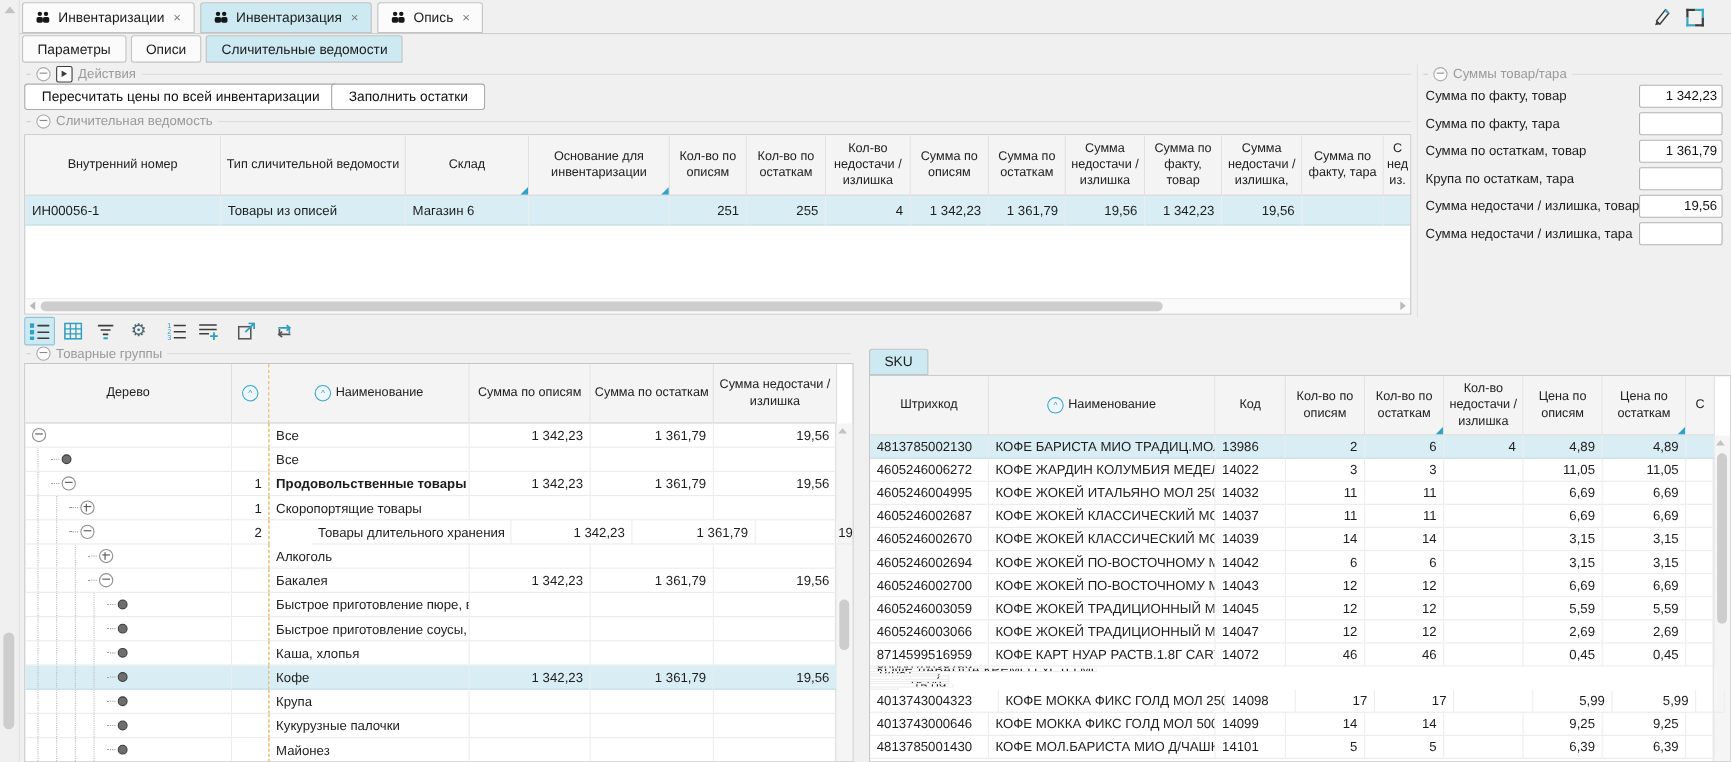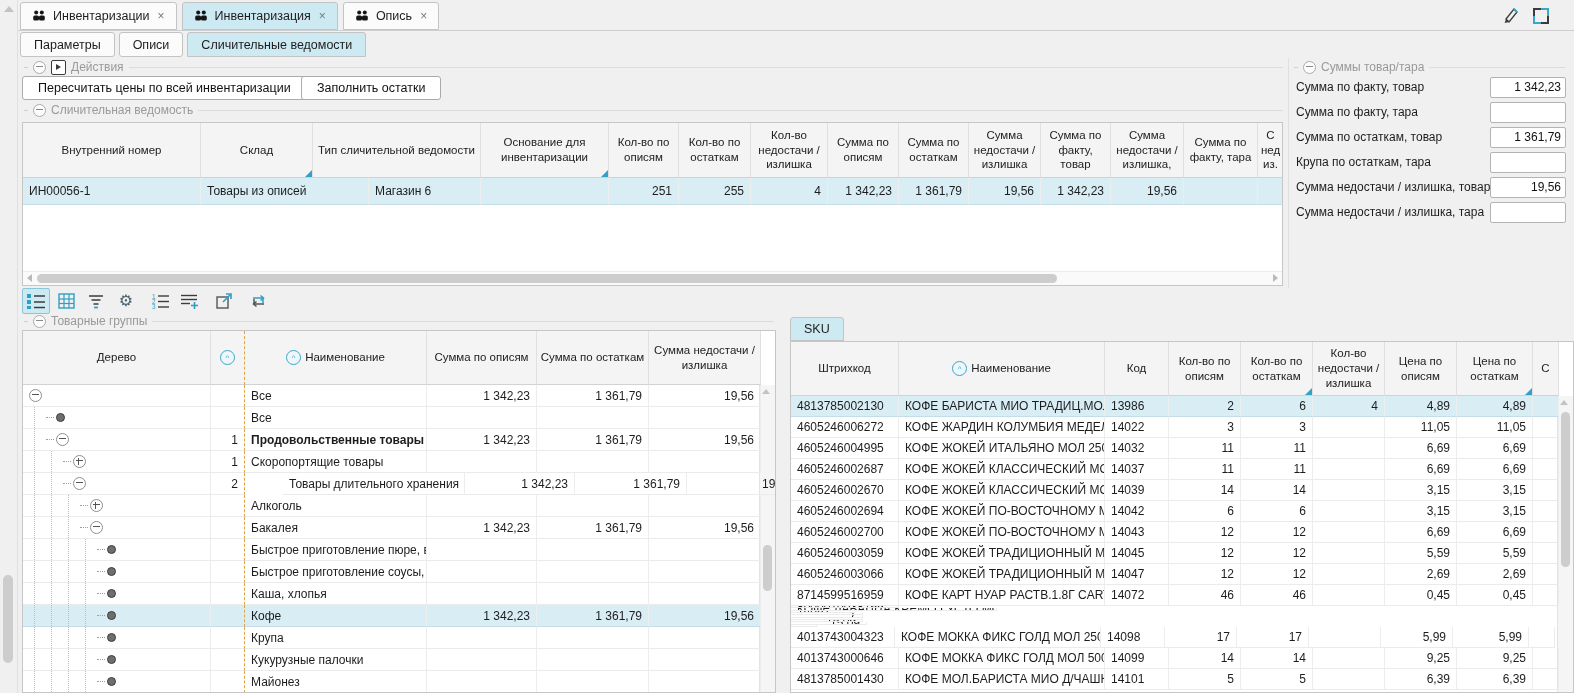--- a/index.html
+++ b/index.html
@@ -182,22 +182,22 @@
   </div>
   <div class="tbl" style="left:22px;top:122px;width:1261px;height:164px" id="statement-table">
 
     <div class="abs" style="left:0;right:0;bottom:0;height:13px;background:#fafafa;border-top:1px solid #ededed">
       <span class="sb-left" style="left:4px"></span>
       <span class="sb-right" style="right:4px"></span>
       <span class="sb-thumb" style="left:14px;top:2px;width:1020px;height:9px"></span>
     </div>
   <div class="trow" style="top: 0px; height: 55px;">
         <div class="hcell" style="width: 178px; height: 55px;">Внутренний номер</div>
+        <div class="hcell" style="width: 168px; height: 55px;">Тип сличительной ведомости</div>
         <div class="hcell corner" style="width: 112px; height: 55px;">Склад</div>
-        <div class="hcell" style="width: 168px; height: 55px;">Тип сличительной ведомости</div>
         <div class="hcell corner" style="width: 128px; height: 55px;">Основание для инвентаризации</div>
         <div class="hcell" style="width: 70px; height: 55px;">Кол-во по описям</div>
         <div class="hcell" style="width: 72px; height: 55px;">Кол-во по остаткам</div>
         <div class="hcell" style="width: 77px; height: 55px;">Кол-во недостачи / излишка</div>
         <div class="hcell" style="width: 71px; height: 55px;">Сумма по описям</div>
         <div class="hcell" style="width: 70px; height: 55px;">Сумма по остаткам</div>
         <div class="hcell" style="width: 72px; height: 55px;">Сумма недостачи / излишка</div>
         <div class="hcell" style="width: 70px; height: 55px;">Сумма по факту, товар</div>
         <div class="hcell" style="width: 73px; height: 55px;">Сумма недостачи / излишка,</div>
         <div class="hcell" style="width: 74px; height: 55px;">Сумма по факту, тара</div>
@@ -687,21 +687,21 @@
         <div class="bcell" style="width: 206px; height: 21px;">КОФЕ ЛАВАЦЦА КРЕМО ГУСТО МО.</div>
         <div class="bcell" style="width: 64px; height: 21px;">14081</div>
         <div class="bcell numr" style="width: 72px; height: 21px;">7</div>
         <div class="bcell numr" style="width: 72px; height: 21px;">7</div>
         <div class="bcell numr" style="width: 72px; height: 21px;"></div>
         <div class="bcell numr" style="width: 72px; height: 21px;">15,09</div>
         <div class="bcell numr" style="width: 76px; height: 21px;">15,09</div>
         <div class="bcell" style="width: 26px; height: 21px;"></div>
       </div>
       <div class="trow" style="top: 285px; height: 21px;">
-        <div class="bcell" style="width: 104px; height: 21px;">4013743004323</div>
+        <div class="bcell" style="width: 117px; height: 21px;">4013743004323</div>
         <div class="bcell" style="width: 206px; height: 21px;">КОФЕ МОККА ФИКС ГОЛД МОЛ 250</div>
         <div class="bcell" style="width: 64px; height: 21px;">14098</div>
         <div class="bcell numr" style="width: 72px; height: 21px;">17</div>
         <div class="bcell numr" style="width: 72px; height: 21px;">17</div>
         <div class="bcell numr" style="width: 72px; height: 21px;"></div>
         <div class="bcell numr" style="width: 72px; height: 21px;">5,99</div>
         <div class="bcell numr" style="width: 76px; height: 21px;">5,99</div>
         <div class="bcell" style="width: 26px; height: 21px;"></div>
       </div>
       <div class="trow" style="top: 306px; height: 21px;">

